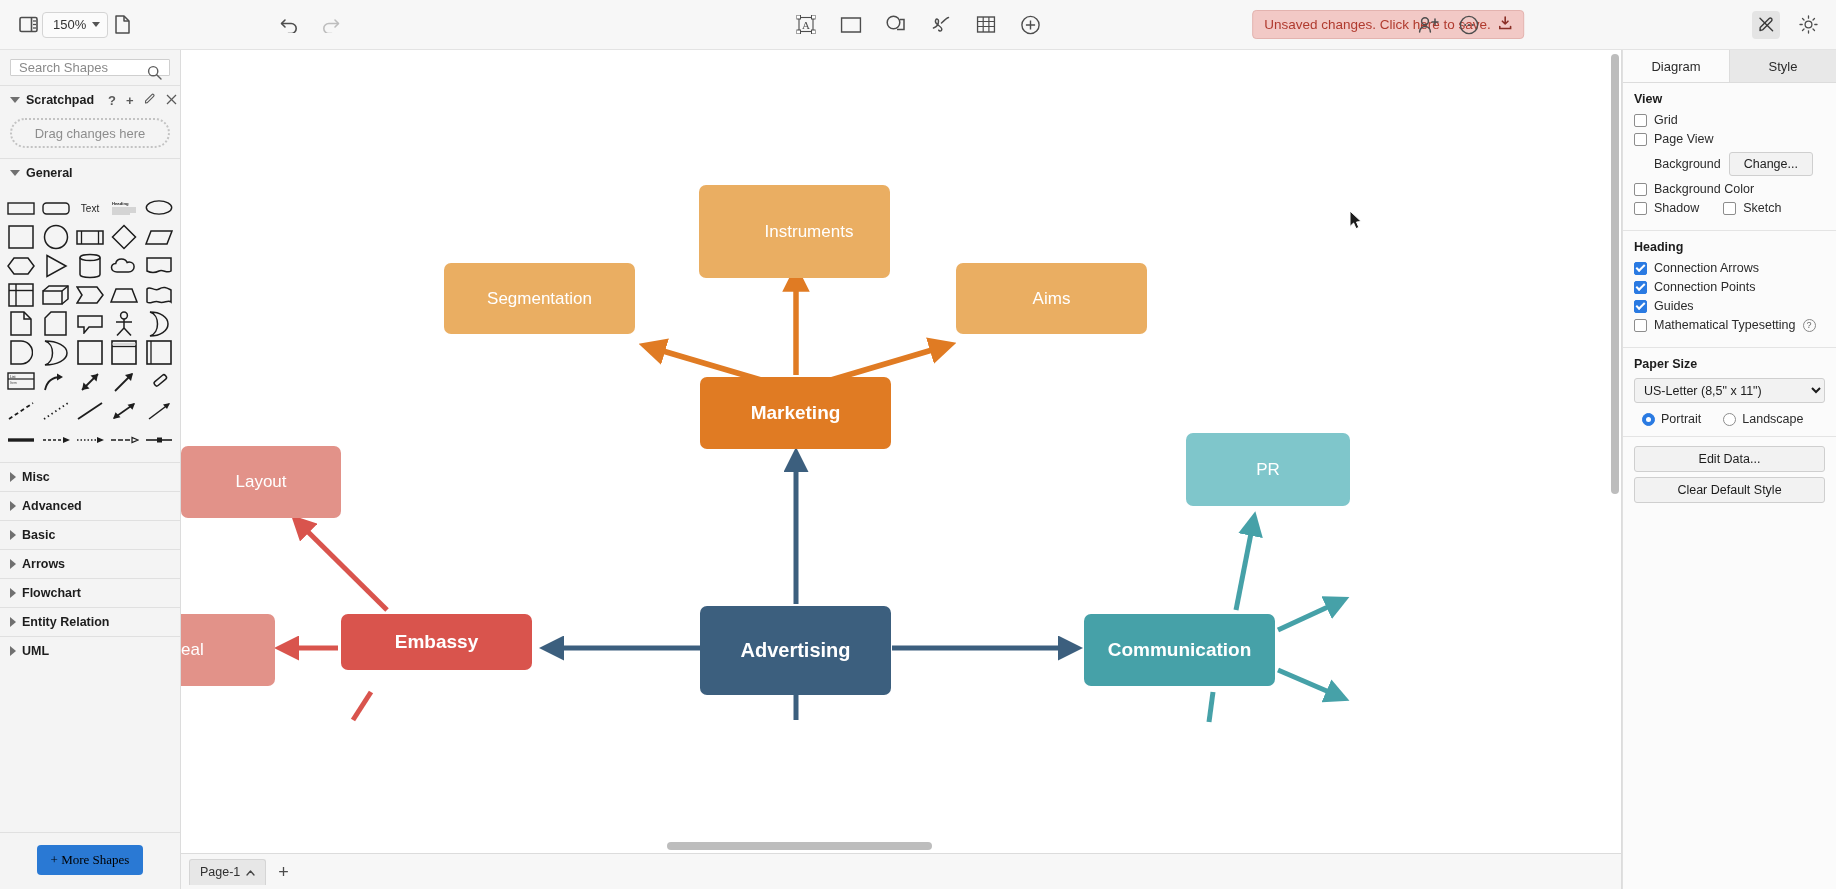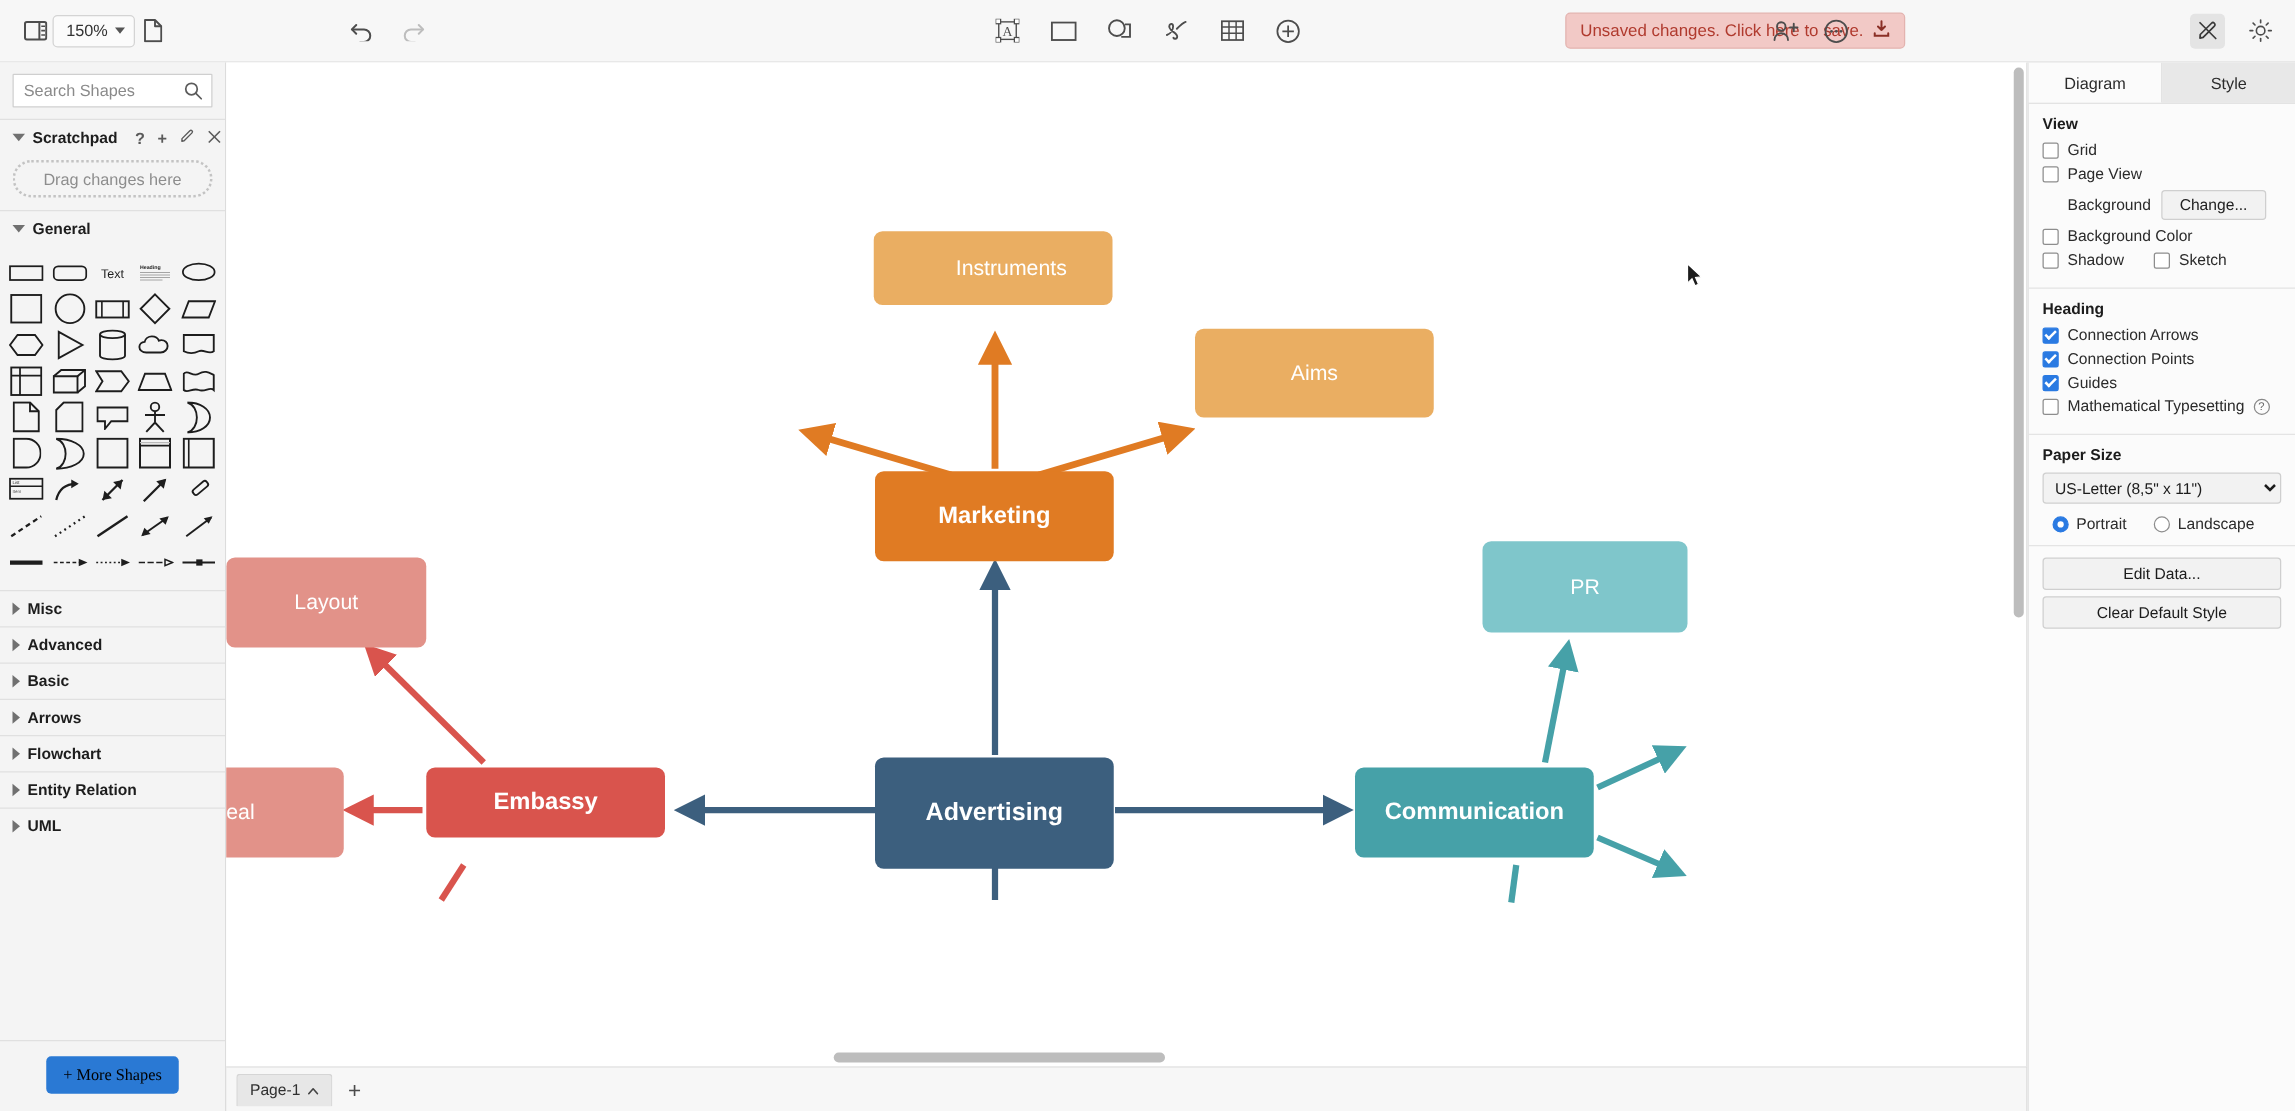--- a/index.html
+++ b/index.html
@@ -61,21 +61,21 @@
   
   .sidebar {
     width: 181px; min-width: 181px;
     background: #f4f4f4;
     border-right: 1px solid #dcdcdc;
     display: flex; flex-direction: column;
     position: relative;
   }
   .search-wrap { padding: 9px 10px; }
   .search-field {
-    position: relative; height: 27px;
+    position: relative; height: 17px;
     background: #fff; border: 1px solid #cfcfcf; border-radius: 1px;
     display: flex; align-items: center;
   }
   .search-field input {
     border: 0; outline: 0; background: transparent;
     flex: 1; font-size: 13px; padding: 0 26px 0 8px;
     font-family: "Liberation Sans", sans-serif; color: #333;
   }
   .search-field input::placeholder { color: #8a8a8a; }
   .search-ic { position: absolute; right: 7px; top: 5px; color: #5c5c5c; }
@@ -758,22 +758,25 @@
 
           <line x1="1055" y1="560" x2="1073" y2="468" stroke="#46A1A8" stroke-width="5" marker-end="url(#at)"></line>
 
           <line x1="1097" y1="580" x2="1162" y2="550" stroke="#46A1A8" stroke-width="5" marker-end="url(#at)"></line>
 
           <line x1="1097" y1="620" x2="1162" y2="648" stroke="#46A1A8" stroke-width="5" marker-end="url(#at)"></line>
 
           <line x1="1032" y1="642" x2="1028" y2="672" stroke="#46A1A8" stroke-width="5"></line>
         </svg>
 
-        <div class="node sm" style="left:518px;top:135px;width:191px;height:59px;background:#EAAE62;padding-left:29px;">
+        <div class="node sm" style="left:518px;top:135px;width:191px;height:93px;background:#EAAE62;padding-left:29px;">
           <span>Instruments</span>
+        </div>
+        <div class="node sm" style="left:263px;top:213px;width:191px;height:71px;background:#EAAE62;">
+          <span>Segmentation</span>
         </div>
         <div class="node sm" style="left:775px;top:213px;width:191px;height:71px;background:#EAAE62;">
           <span>Aims</span>
         </div>
         <div class="node lg" style="left:519px;top:327px;width:191px;height:72px;background:#E07B23;">
           <span>Marketing</span>
         </div>
         <div class="node sm" style="left:0px;top:396px;width:160px;height:72px;background:#E29289;">
           <span>Layout</span>
         </div>

